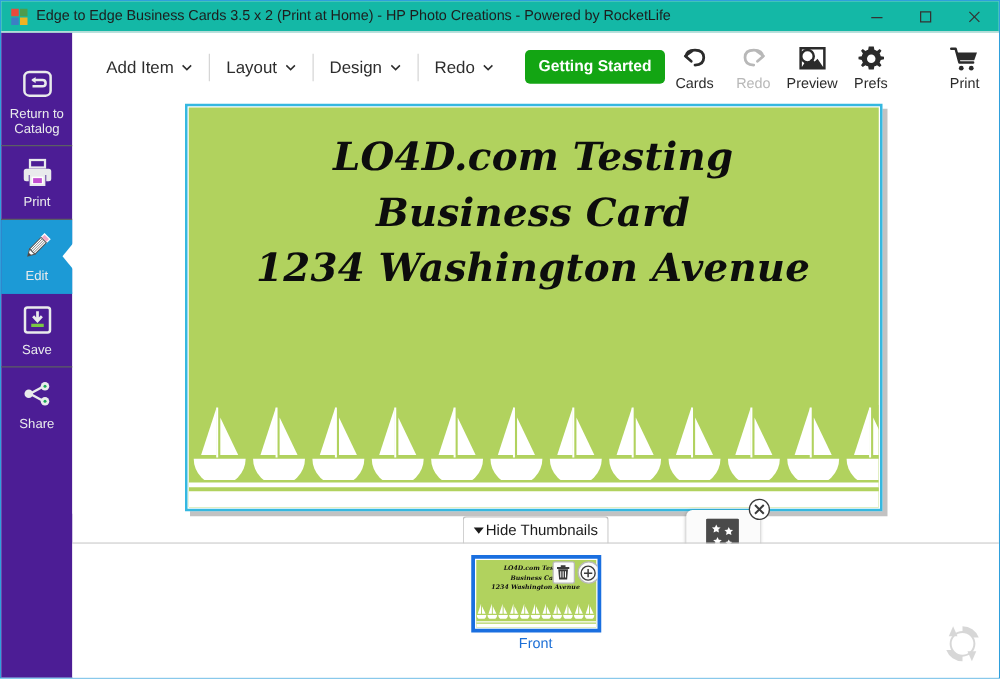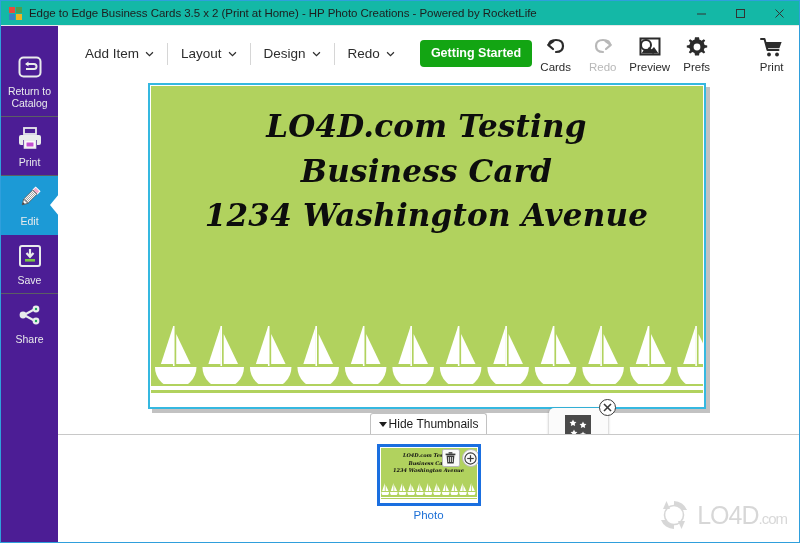--- a/index.html
+++ b/index.html
@@ -582,31 +582,30 @@
               </div>
               <div class="th-btn round">
                 <svg width="13" height="13" viewBox="0 0 13 13">
                   <circle cx="6.5" cy="6.5" r="5.6" fill="none" stroke="#3a3a3a" stroke-width="1.1"></circle>
                   <line x1="6.5" y1="3.2" x2="6.5" y2="9.8" stroke="#3a3a3a" stroke-width="1.2"></line>
                   <line x1="3.2" y1="6.5" x2="9.8" y2="6.5" stroke="#3a3a3a" stroke-width="1.2"></line>
                 </svg>
               </div>
             </div>
           </div>
-          <div class="thumb-label">Photo</div>
+          <div class="thumb-label">Front</div>
         </div>
       </div>
 
     </div>
   </div>
 
   <div class="watermark">
     <svg width="34" height="34" viewBox="0 0 34 34">
       <path d="M17 3 a14 14 0 0 1 13 9 l-5 0 a9.5 9.5 0 0 0 -8 -4.4 z" fill="#7d7d7d"></path>
       <path d="M17 31 a14 14 0 0 1 -13 -9 l5 0 a9.5 9.5 0 0 0 8 4.4 z" fill="#7d7d7d"></path>
       <path d="M6 11 L13 11 L9.5 3 Z" fill="#7d7d7d"></path>
       <path d="M28 23 L21 23 L24.5 31 Z" fill="#7d7d7d"></path>
       <circle cx="17" cy="17" r="9.5" fill="none" stroke="#7d7d7d" stroke-width="1.6"></circle>
     </svg>
-    <div class="wm-text"><span>LO4D</span><span class="sm">.com</span></div>
   </div>
 
 </div>
 
 </body></html>

